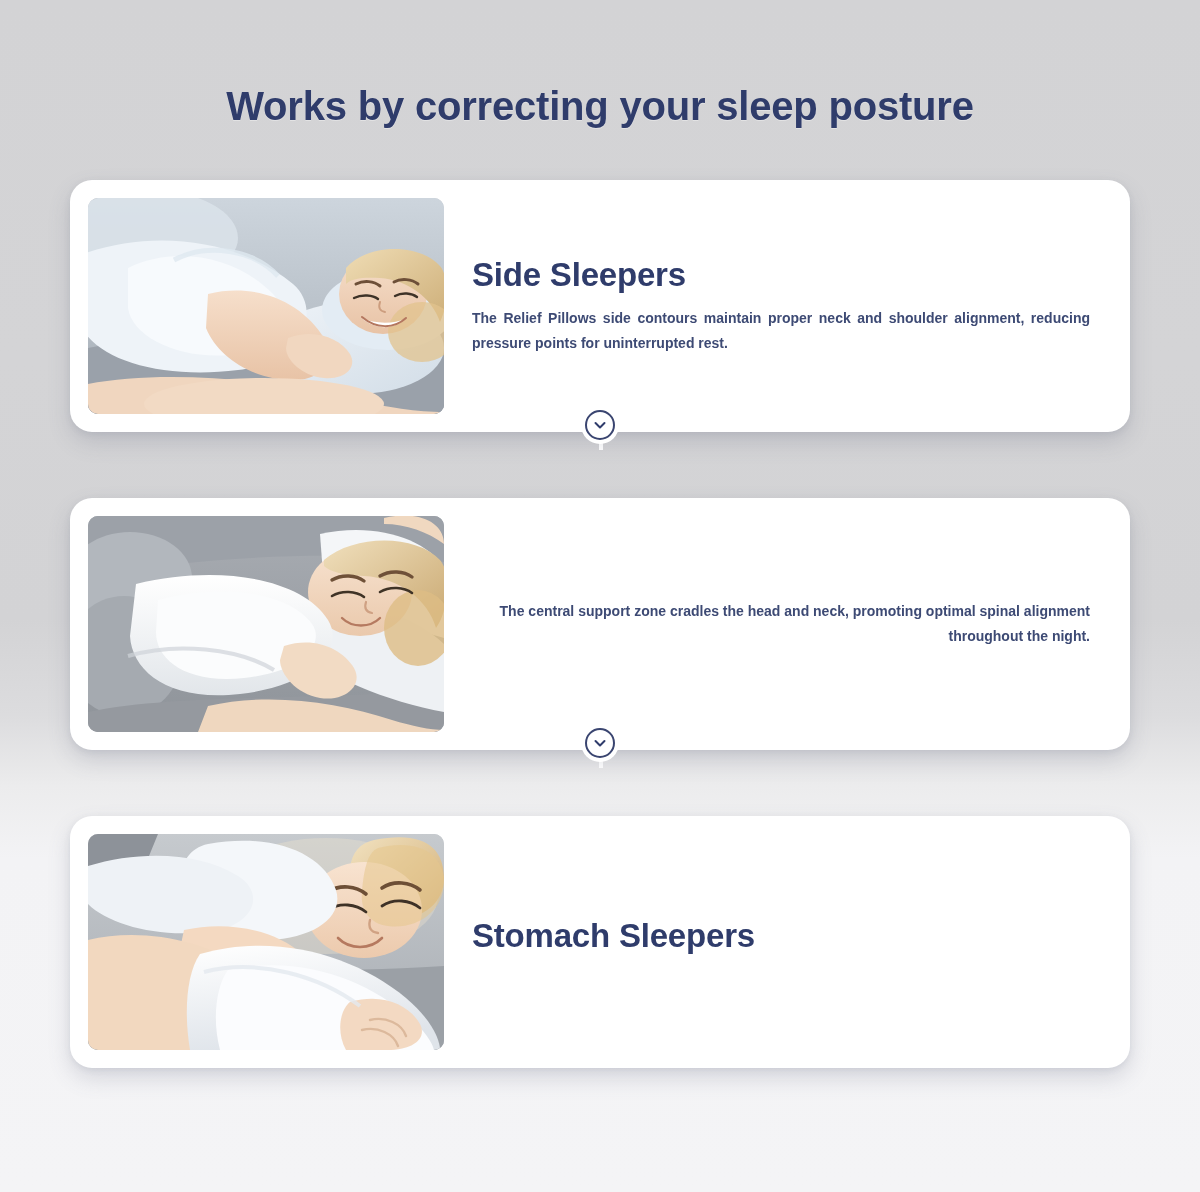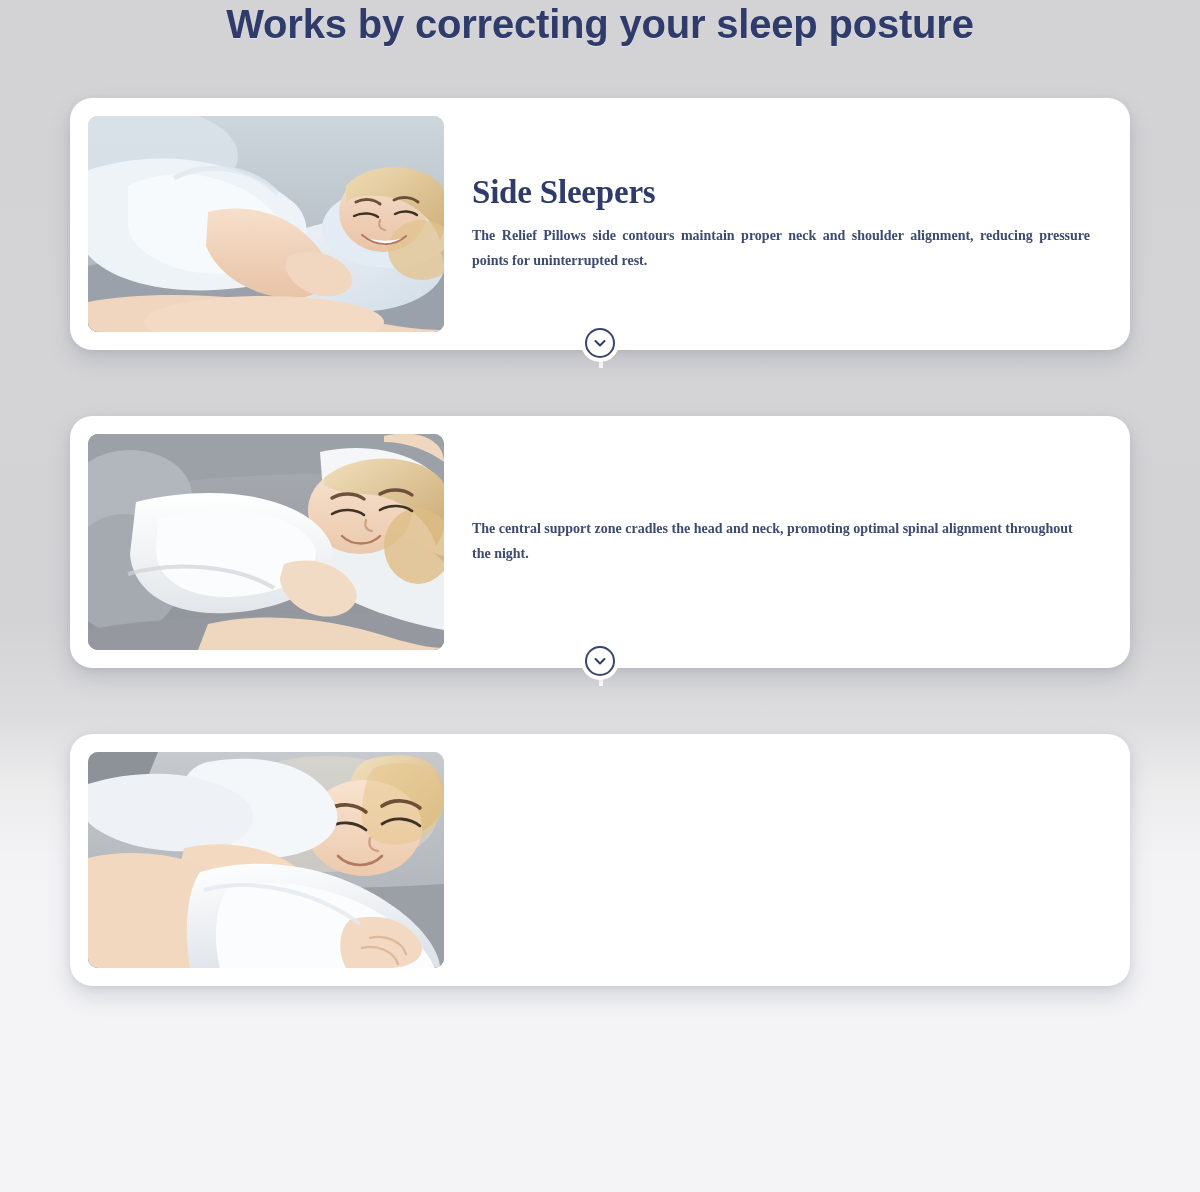--- a/index.html
+++ b/index.html
@@ -25,31 +25,31 @@
     overflow: hidden;
   }
 
   
   .page-title {
     text-align: center;
     font-size: 40px;
     font-weight: 800;
     letter-spacing: -0.2px;
     color: #2f3c6b;
+    padding-top: 82px;
     line-height: 1.2;
     text-shadow: 0 1px 0 rgba(255,255,255,0.35);
   }
 
   
   .cards {
     position: relative;
     width: 1060px;
     margin: 0 auto;
     padding-top: 50px;
-    font-family: Liberation Serif, serif;
   }
 
   
   .connector-line {
     position: absolute;
     left: 529px;
     width: 4px;
     background: #ffffff;
     z-index: 1;
   }
@@ -116,21 +116,21 @@
     letter-spacing: -0.2px;
   }
 
   .card-desc {
     font-size: 14px;
     font-weight: 700;
     color: #3d4a74;
     line-height: 1.78;
     text-align: justify;
   }
-  .card-desc.left { text-align: left; }
+  .card-desc.left { text-align: right; }
 </style>
 </head>
 <body>
 
 <h1 class="page-title">Works by correcting your sleep posture</h1>
 
 <div class="cards">
 
   <div class="connector-line seg1"></div>
   <div class="connector-line seg2"></div>
@@ -294,16 +294,17 @@
         <path d="M0 106 C50 94 112 104 158 134 C196 158 228 180 262 194 L262 216 L0 216 Z" fill="#f2d8bf"></path>
         <path d="M112 120 C188 98 268 122 318 164 C344 186 352 206 352 216 L102 216 C96 180 98 140 112 120 Z" fill="url(#g3pil)"></path>
         <path d="M140 136 C212 120 280 146 322 184 C336 196 344 208 346 216 L132 216 C124 186 128 152 140 136 Z" fill="#fbfcfe"></path>
         <path d="M262 168 C296 158 322 172 332 190 C340 206 322 216 300 216 L258 216 C248 198 252 176 262 168 Z" fill="#f3d9c2"></path>
         <path d="M282 186 C298 182 314 190 318 202" stroke="#dcb99c" stroke-width="2.4" fill="none" stroke-linecap="round"></path>
         <path d="M274 196 C290 192 306 200 310 212" stroke="#dcb99c" stroke-width="2.4" fill="none" stroke-linecap="round"></path>
         <path d="M116 138 C170 124 232 142 272 172" stroke="#e4e9ef" stroke-width="4" fill="none" opacity="0.8"></path>
       </svg>
     </div>
     <div class="card-body">
+      <div class="card-title">Stomach Sleepers</div>
     </div>
   </div>
 
 </div>
 
 </body></html>

